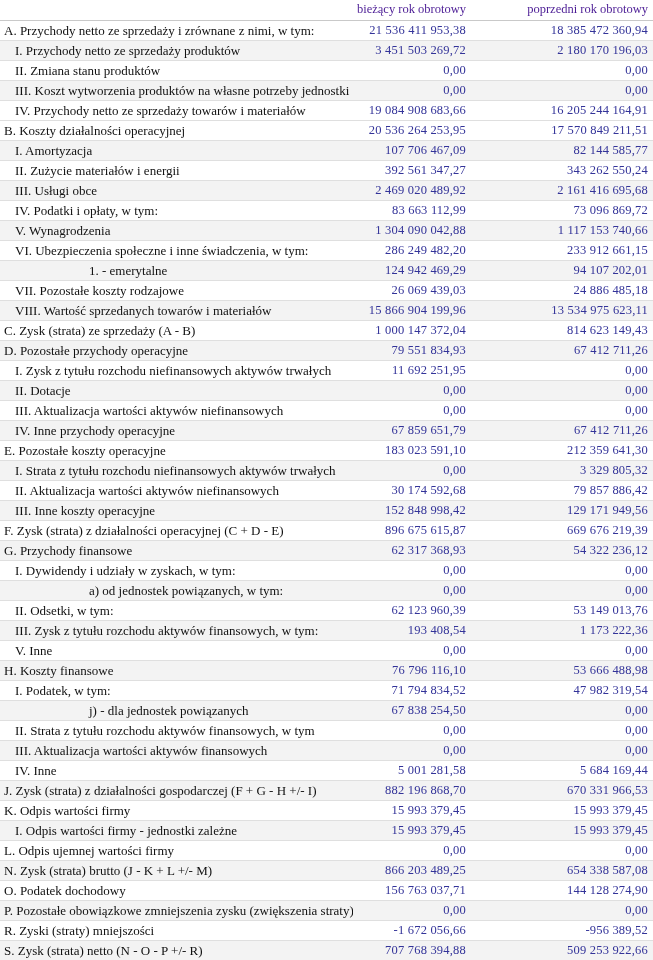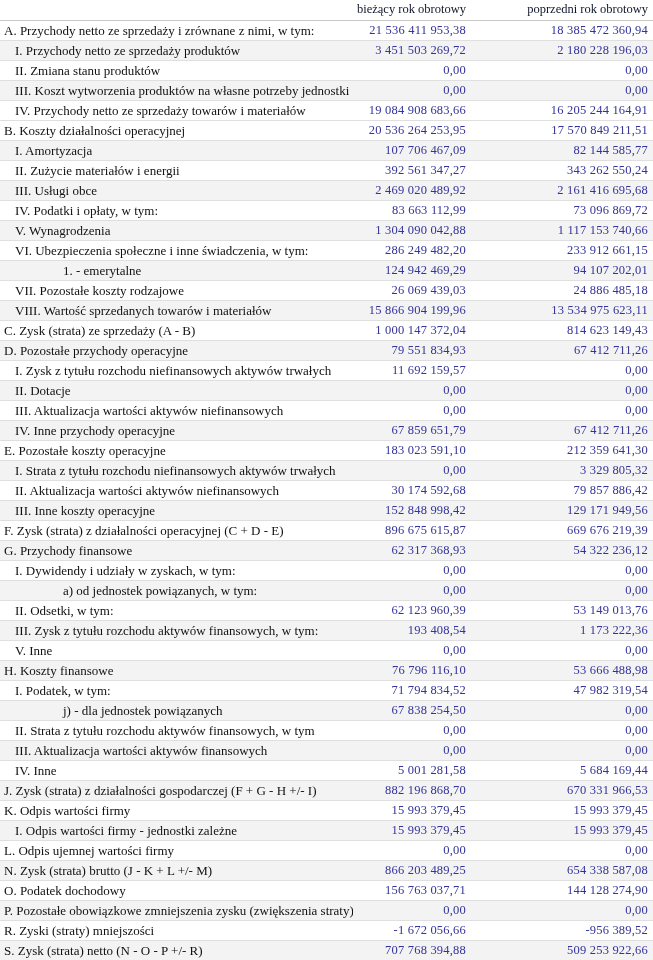--- a/index.html
+++ b/index.html
@@ -22,33 +22,33 @@
   }
   col.c-label{width:353px;}
   col.c-cur{width:118px;}
   col.c-prev{width:182px;}
   th,td{
     height:20px;padding:0 5px 0 4px;margin:0;
     white-space:nowrap;overflow:hidden;
     font-weight:normal;vertical-align:middle;line-height:19px;
   }
   thead th{
-    text-align:right;color:#0f172a;background:var(--bg);
+    text-align:right;color:#4c1d95;background:var(--bg);
     border-bottom:1px solid var(--header-border);
     font-size:12.5px;
     margin-left:44px;
   }
   thead th.lbl{text-align:left;}
   tbody td{border-top:1px solid var(--row-border);}
   tbody tr:first-child td{border-top:none;}
   tbody tr.shade td{background:var(--stripe);}
   td.lbl{text-align:left;color:var(--label-color);}
   td.lbl.ind-0{}
   td.lbl.ind-1{padding-left:15px;}
-  td.lbl.ind-2{padding-left:63px;}
+  td.lbl.ind-2{padding-left:89px;}
   td.val{
     text-align:right;color:var(--value-color);
     font-size:12.5px;letter-spacing:0.2px;
   }
 </style>
 </head>
 <body>
 
 <table class="report">
   <colgroup>
@@ -65,21 +65,21 @@
   </thead>
   <tbody id="report-body">
       <tr>
     <td class="lbl ind-0">A. Przychody netto ze sprzedaży i zrównane z nimi, w tym:</td>
     <td class="val">21 536 411 953,38</td>
     <td class="val">18 385 472 360,94</td>
   </tr>
       <tr class="shade">
     <td class="lbl ind-1">I. Przychody netto ze sprzedaży produktów</td>
     <td class="val">3 451 503 269,72</td>
-    <td class="val">2 180 228 196,03</td>
+    <td class="val">2 180 170 196,03</td>
   </tr>
       <tr>
     <td class="lbl ind-1">II. Zmiana stanu produktów</td>
     <td class="val">0,00</td>
     <td class="val">0,00</td>
   </tr>
       <tr class="shade">
     <td class="lbl ind-1">III. Koszt wytworzenia produktów na własne potrzeby jednostki</td>
     <td class="val">0,00</td>
     <td class="val">0,00</td>
@@ -144,21 +144,21 @@
     <td class="val">1 000 147 372,04</td>
     <td class="val">814 623 149,43</td>
   </tr>
       <tr class="shade">
     <td class="lbl ind-0">D. Pozostałe przychody operacyjne</td>
     <td class="val">79 551 834,93</td>
     <td class="val">67 412 711,26</td>
   </tr>
       <tr>
     <td class="lbl ind-1">I. Zysk z tytułu rozchodu niefinansowych aktywów trwałych</td>
-    <td class="val">11 692 159,57</td>
+    <td class="val">11 692 251,95</td>
     <td class="val">0,00</td>
   </tr>
       <tr class="shade">
     <td class="lbl ind-1">II. Dotacje</td>
     <td class="val">0,00</td>
     <td class="val">0,00</td>
   </tr>
       <tr>
     <td class="lbl ind-1">III. Aktualizacja wartości aktywów niefinansowych</td>
     <td class="val">0,00</td>

